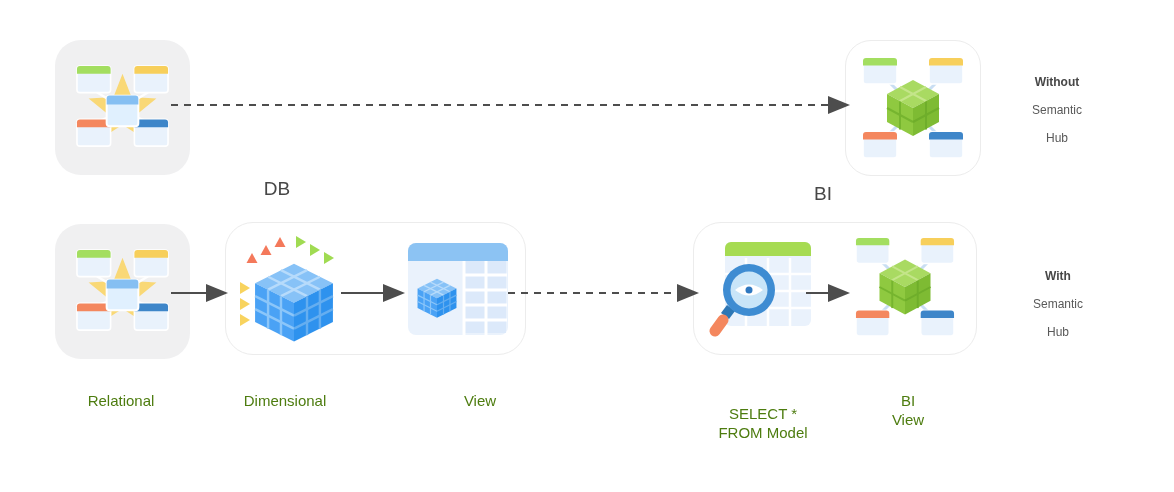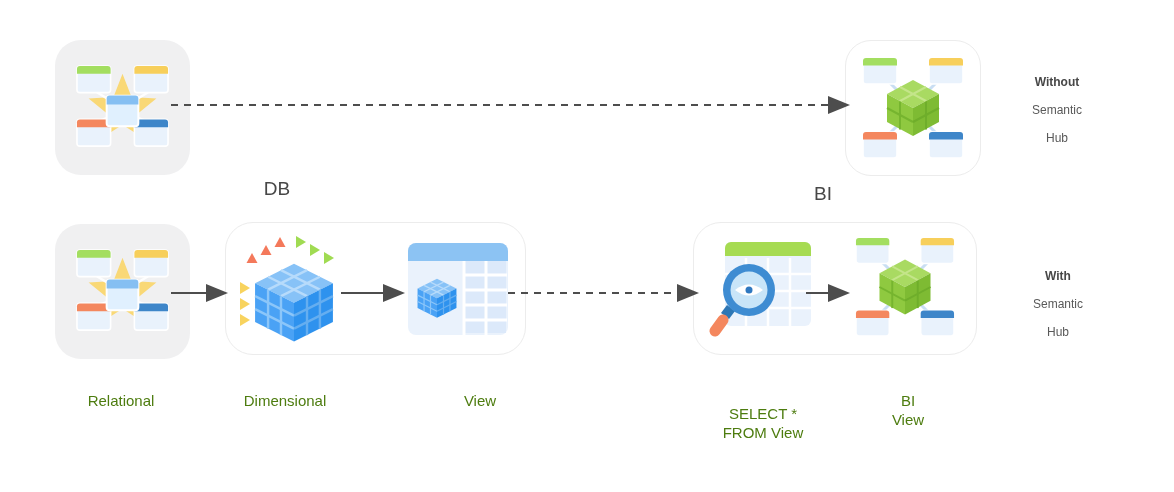--- a/index.html
+++ b/index.html
@@ -221,21 +221,21 @@
     <span class="em">With</span>
     <span>Semantic</span>
     <span>Hub</span>
   </div>
 
   <div class="caption" style="left:121px;top:391px;">Relational</div>
   <div class="caption" style="left:285px;top:391px;">Dimensional</div>
   <div class="caption" style="left:480px;top:391px;">View</div>
   <div class="caption" style="left:763px;top:391px;margin-top:13px;">
     <span>SELECT *</span>
-    <span>FROM View</span>
+    <span>FROM Model</span>
   </div>
   <div class="caption" style="left:908px;top:391px;">
     <span>BI</span>
     <span>View</span>
   </div>
 
   <svg class="arrows" width="1174" height="492">
     <defs>
       <marker id="ah" markerWidth="11" markerHeight="9" refX="9" refY="4.5" orient="auto">
         <path d="M0,0 L11,4.5 L0,9 z" fill="#4d4d4d"></path>

